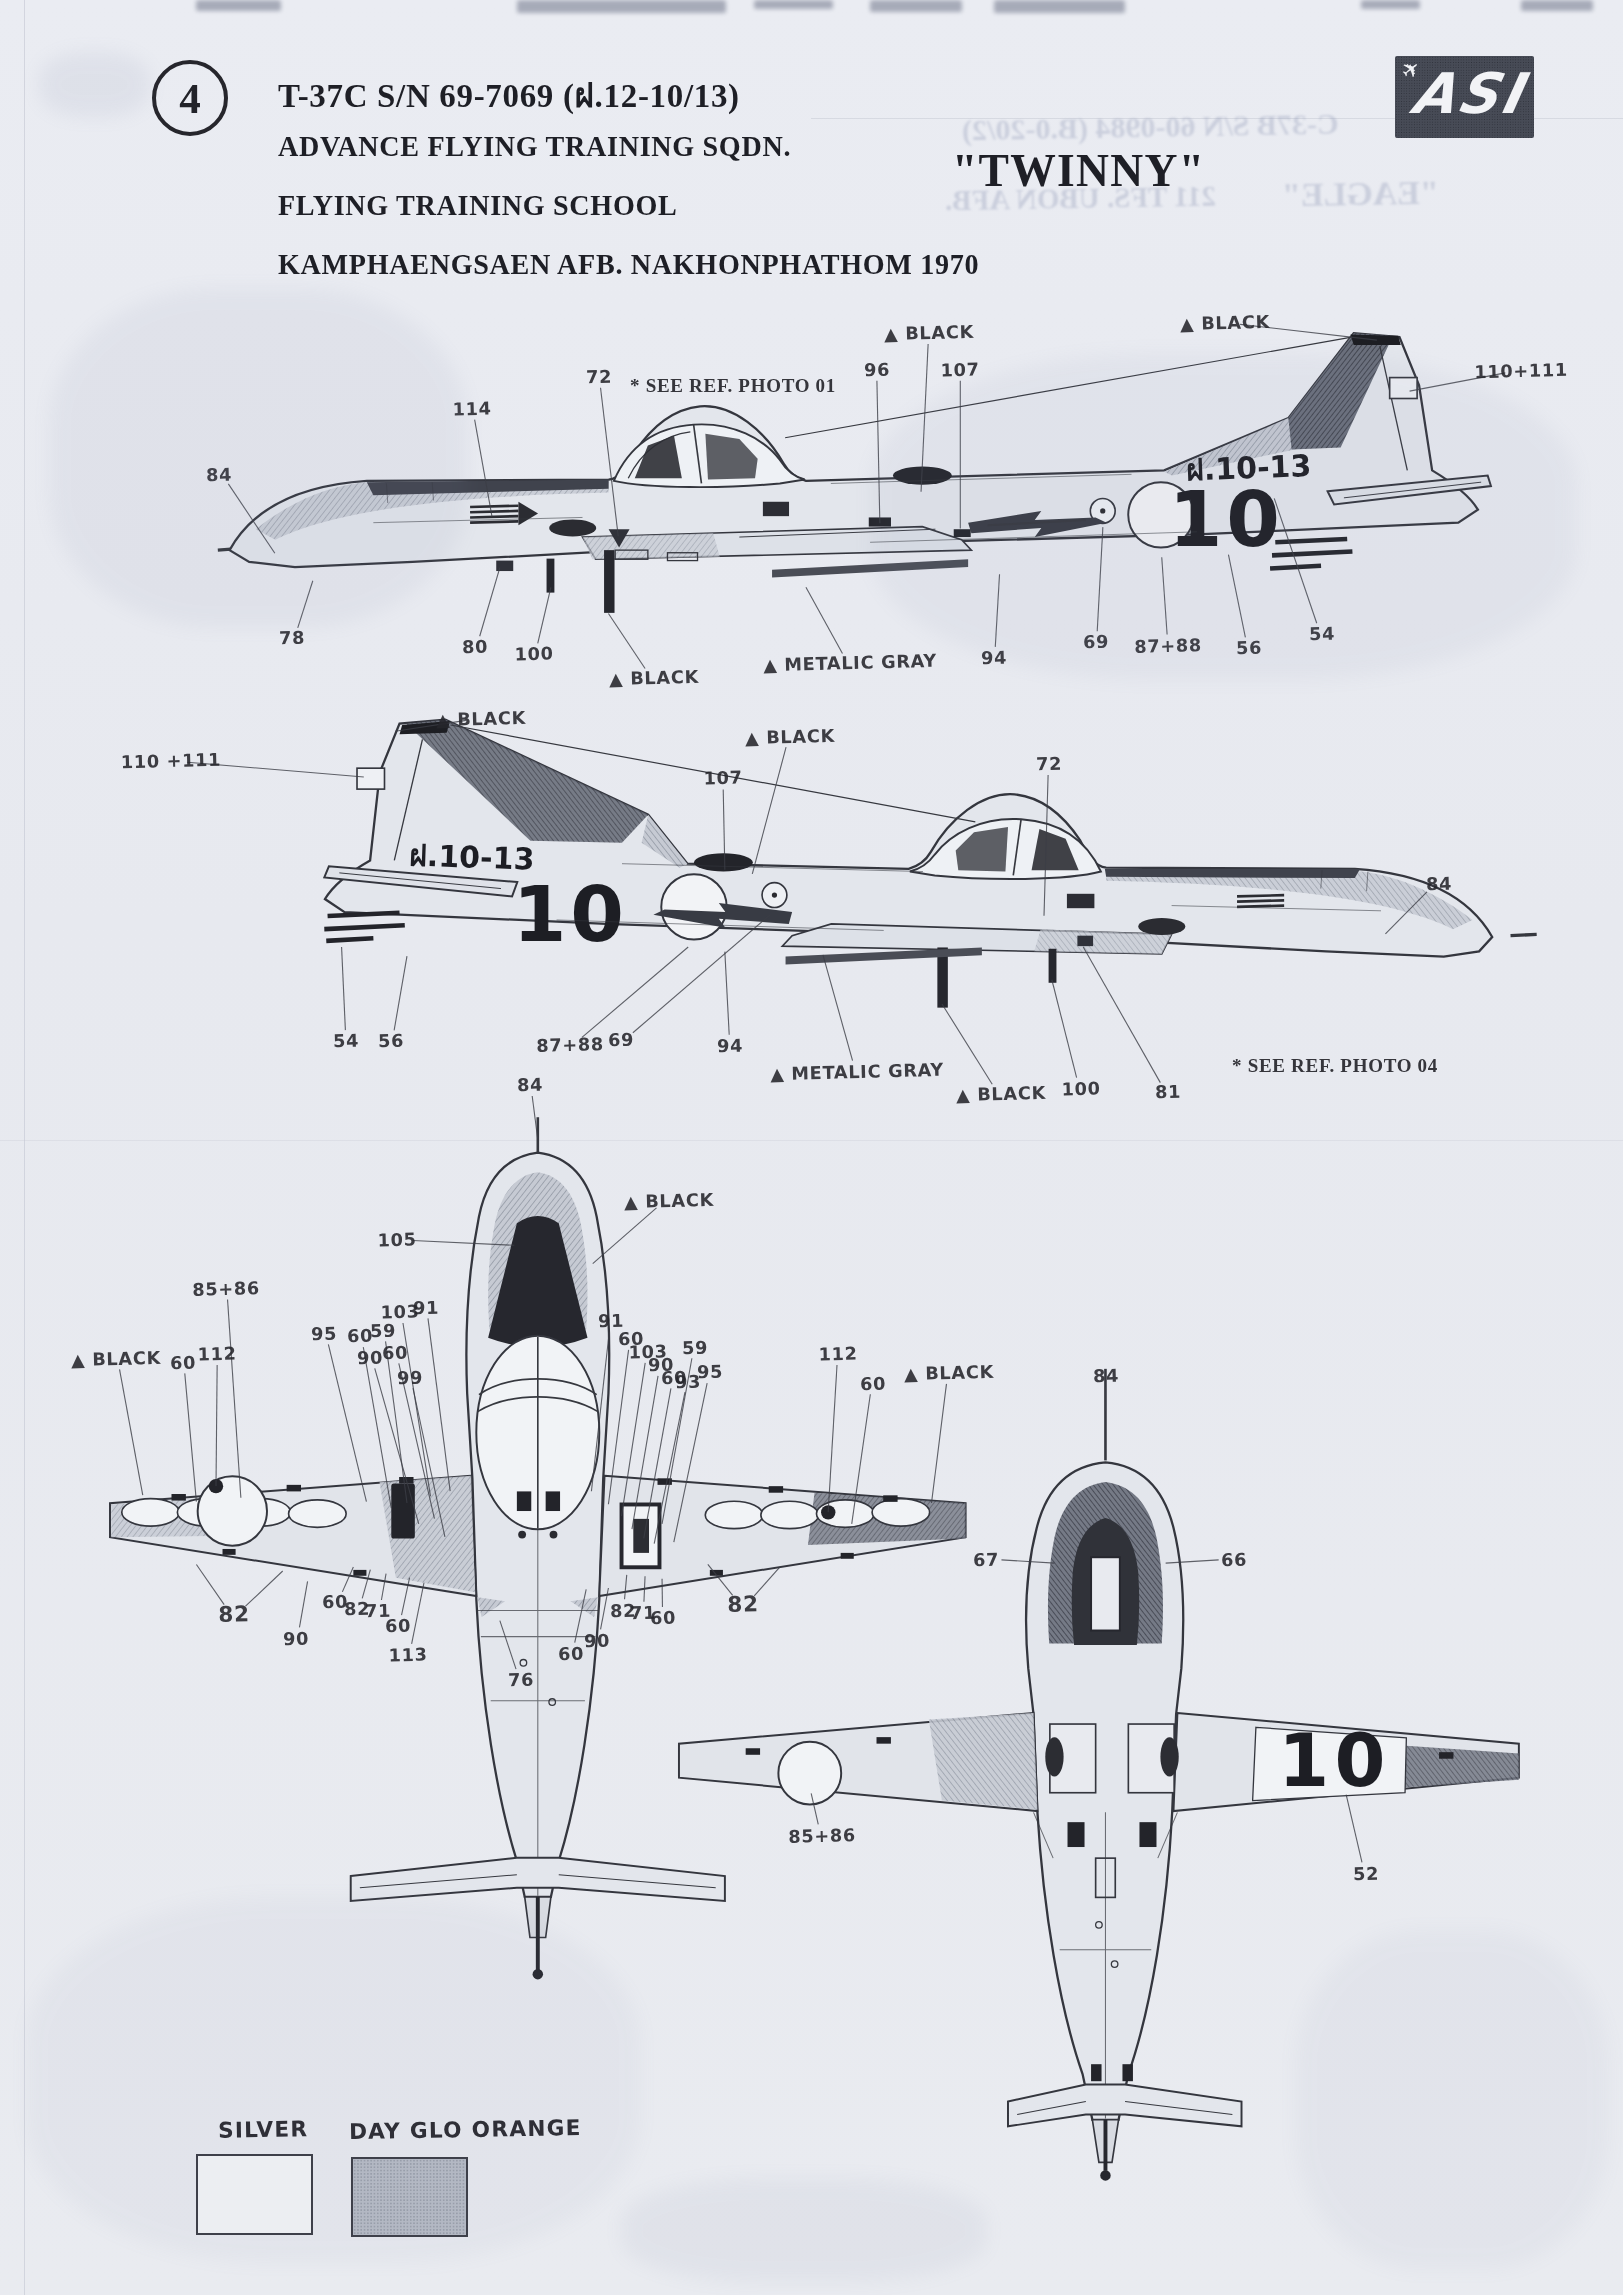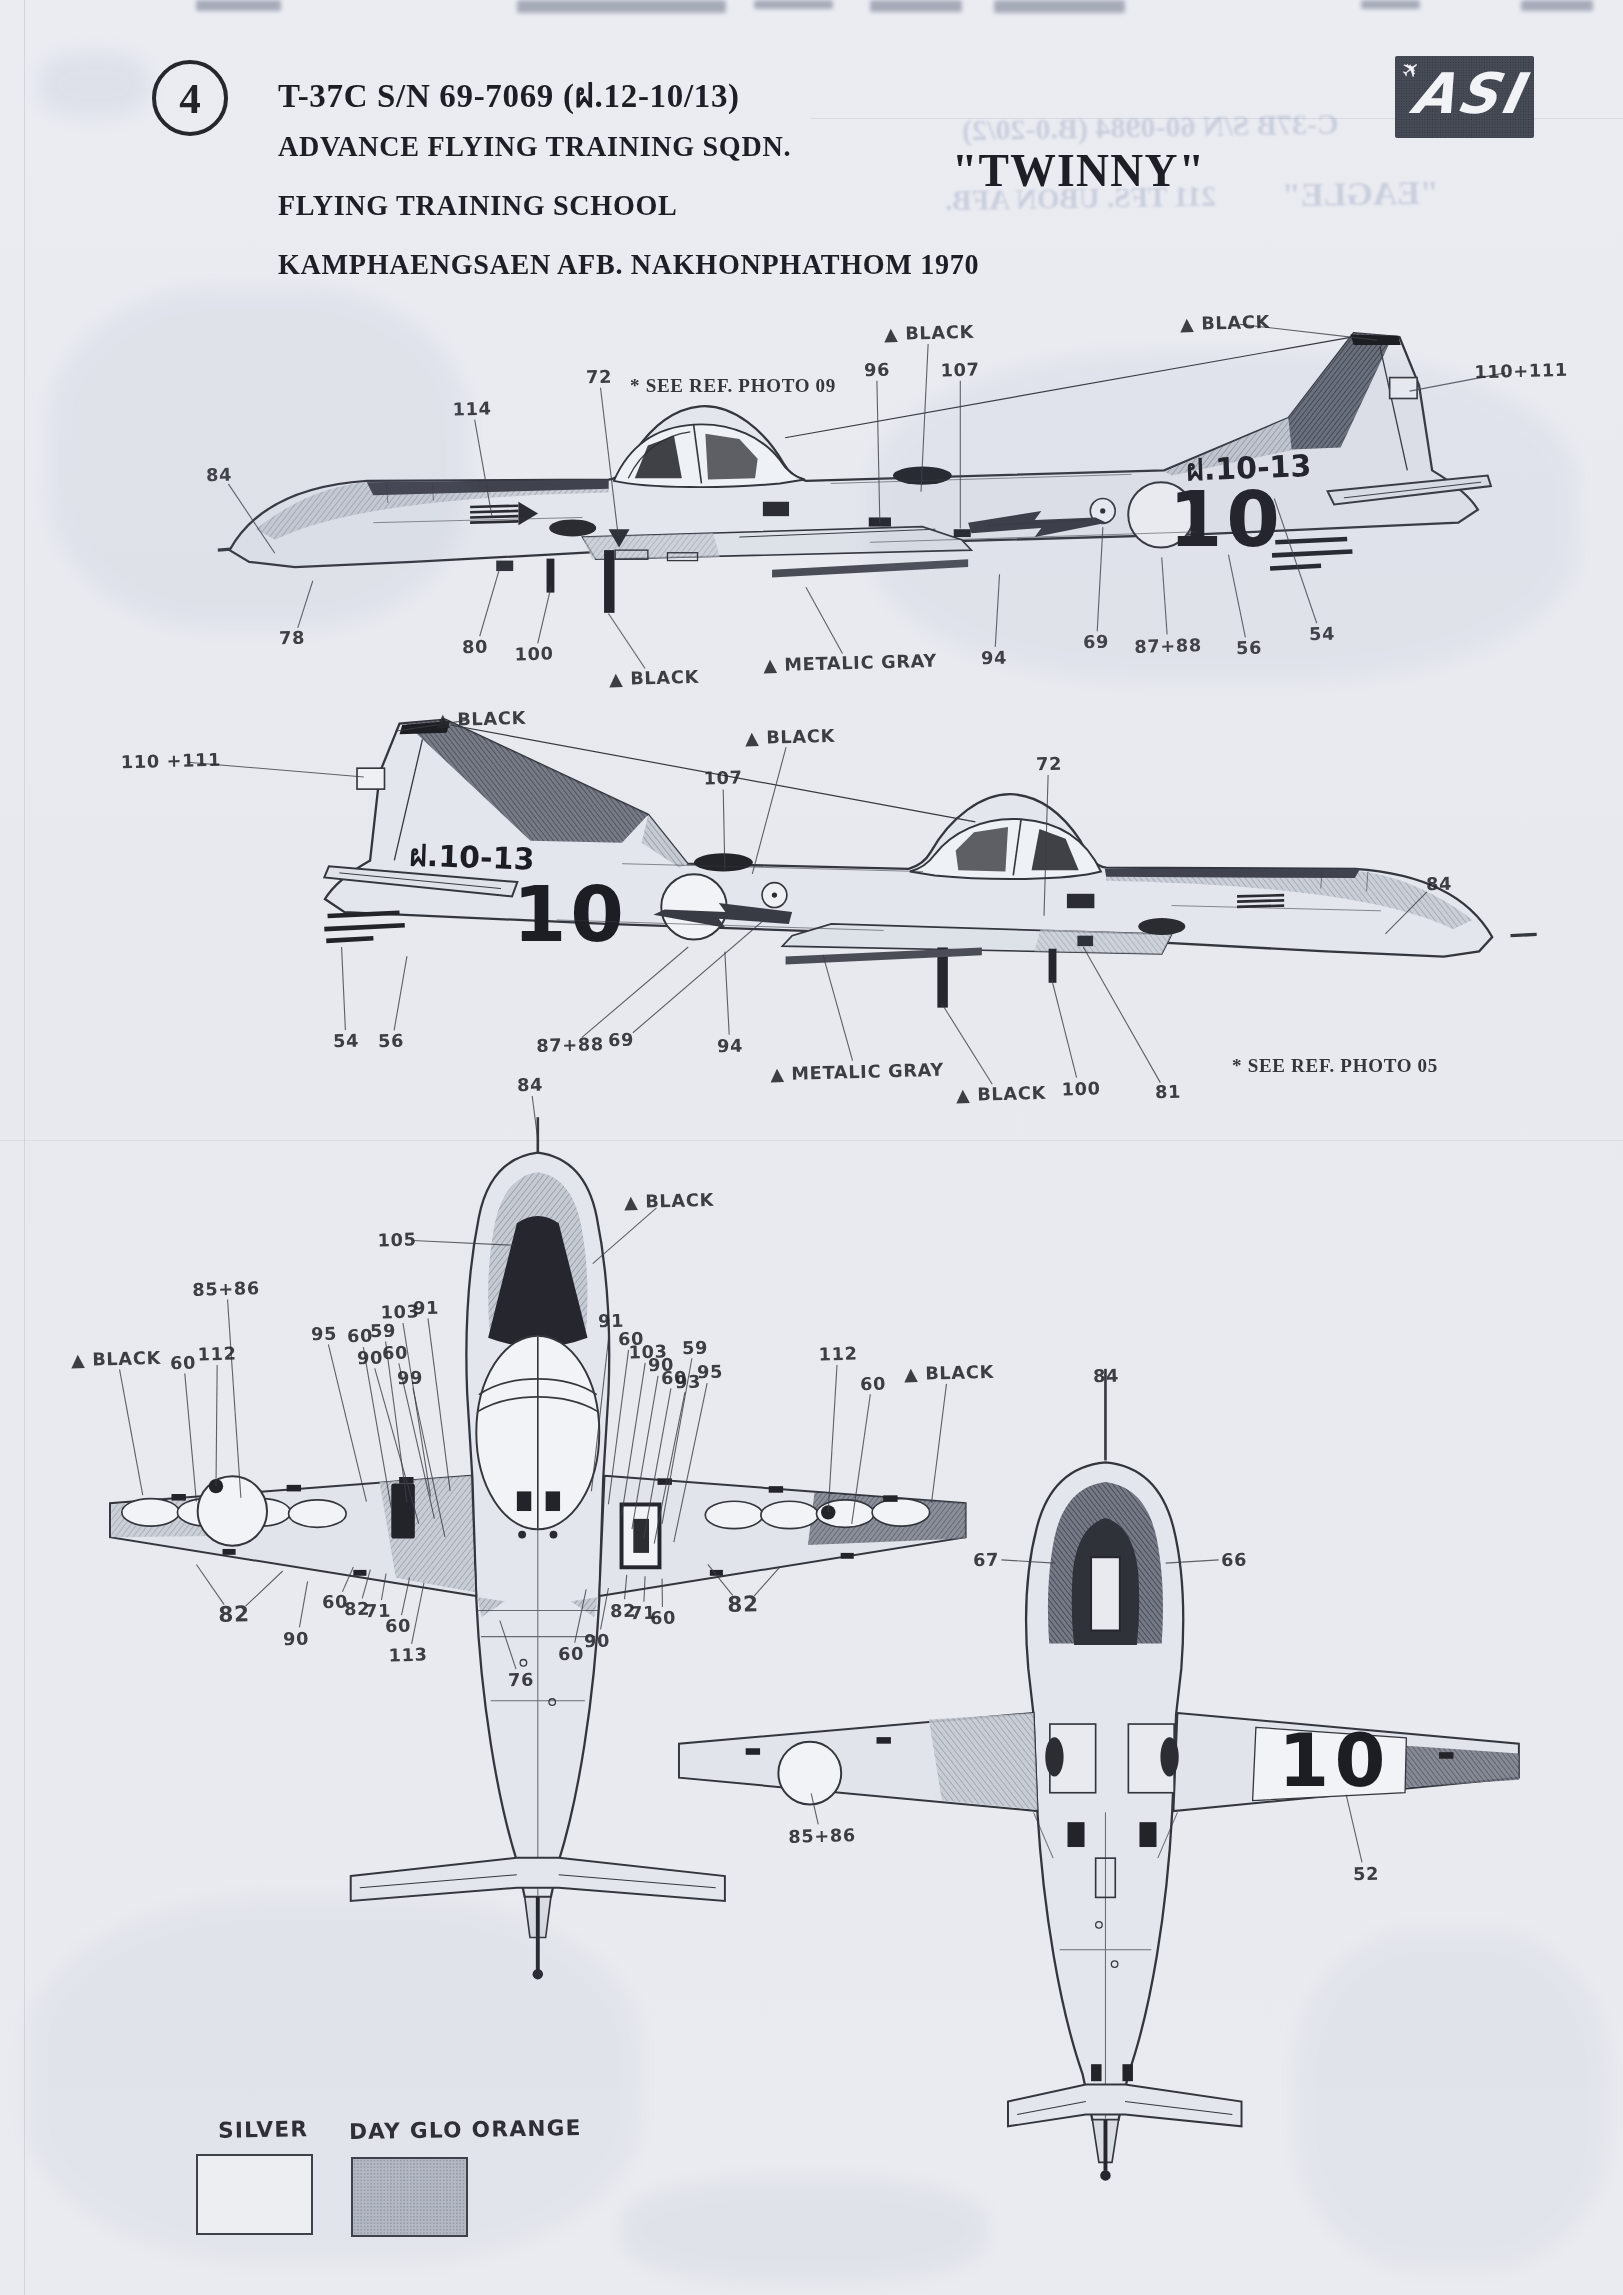--- a/index.html
+++ b/index.html
@@ -412,21 +412,21 @@
       <line x1="1530.9609120261755" y1="2384.969846439155" x2="1612" y2="2390"></line>
       <line x1="1863.0390879738245" y1="2384.969846439155" x2="1782" y2="2390"></line>
       <line x1="1250.8386573158436" y1="2789.5697528422497" x2="1240" y2="2742"></line>
       <line x1="2082.179144999128" y1="2847.5075774975294" x2="2058" y2="2744"></line>
     </svg>
 
 <div class="callout" style="left: 219px; top: 475px;">84</div>
     <div class="callout" style="left: 292px; top: 638px;">78</div>
     <div class="callout" style="left: 472px; top: 409px;">114</div>
     <div class="callout" style="left: 599px; top: 377px;">72</div>
-    <div class="callout note" style="left: 733px; top: 386px;">* SEE REF. PHOTO 09</div>
+    <div class="callout note" style="left: 733px; top: 386px;">* SEE REF. PHOTO 01</div>
     <div class="callout" style="left: 877px; top: 370px;">96</div>
     <div class="callout" style="left: 929px; top: 333px;">▲ BLACK</div>
     <div class="callout" style="left: 960px; top: 370px;">107</div>
     <div class="callout" style="left: 1225px; top: 323px;">▲ BLACK</div>
     <div class="callout" style="left: 1521px; top: 371px;">110+111</div>
     <div class="callout" style="left: 475px; top: 647px;">80</div>
     <div class="callout" style="left: 534px; top: 654px;">100</div>
     <div class="callout" style="left: 654px; top: 678px;">▲ BLACK</div>
     <div class="callout" style="left: 850px; top: 663px;">▲ METALIC GRAY</div>
     <div class="callout" style="left: 994px; top: 658px;">94</div>
@@ -442,21 +442,21 @@
     <div class="callout" style="left: 1439px; top: 884px;">84</div>
     <div class="callout" style="left: 346px; top: 1041px;">54</div>
     <div class="callout" style="left: 391px; top: 1041px;">56</div>
     <div class="callout" style="left: 570px; top: 1045px;">87+88</div>
     <div class="callout" style="left: 621px; top: 1040px;">69</div>
     <div class="callout" style="left: 730px; top: 1046px;">94</div>
     <div class="callout" style="left: 857px; top: 1072px;">▲ METALIC GRAY</div>
     <div class="callout" style="left: 1001px; top: 1094px;">▲ BLACK</div>
     <div class="callout" style="left: 1081px; top: 1089px;">100</div>
     <div class="callout" style="left: 1168px; top: 1092px;">81</div>
-    <div class="callout note" style="left: 1335px; top: 1066px;">* SEE REF. PHOTO 05</div>
+    <div class="callout note" style="left: 1335px; top: 1066px;">* SEE REF. PHOTO 04</div>
     <div class="callout" style="left: 530px; top: 1085px;">84</div>
     <div class="callout" style="left: 669px; top: 1201px;">▲ BLACK</div>
     <div class="callout" style="left: 397px; top: 1240px;">105</div>
     <div class="callout" style="left: 226px; top: 1289px;">85+86</div>
     <div class="callout" style="left: 116px; top: 1359px;">▲ BLACK</div>
     <div class="callout" style="left: 183px; top: 1363px;">60</div>
     <div class="callout" style="left: 217px; top: 1354px;">112</div>
     <div class="callout" style="left: 324px; top: 1334px;">95</div>
     <div class="callout" style="left: 360px; top: 1336px;">60</div>
     <div class="callout" style="left: 383px; top: 1331px;">59</div>

